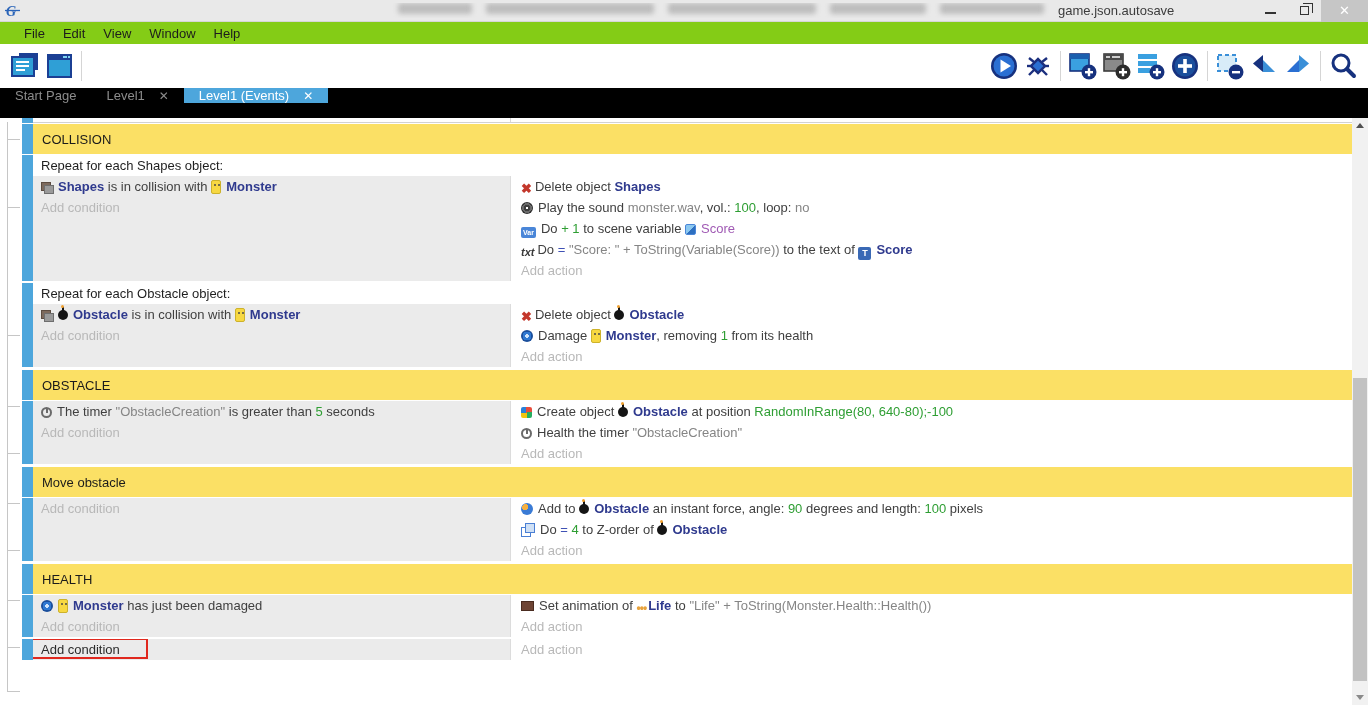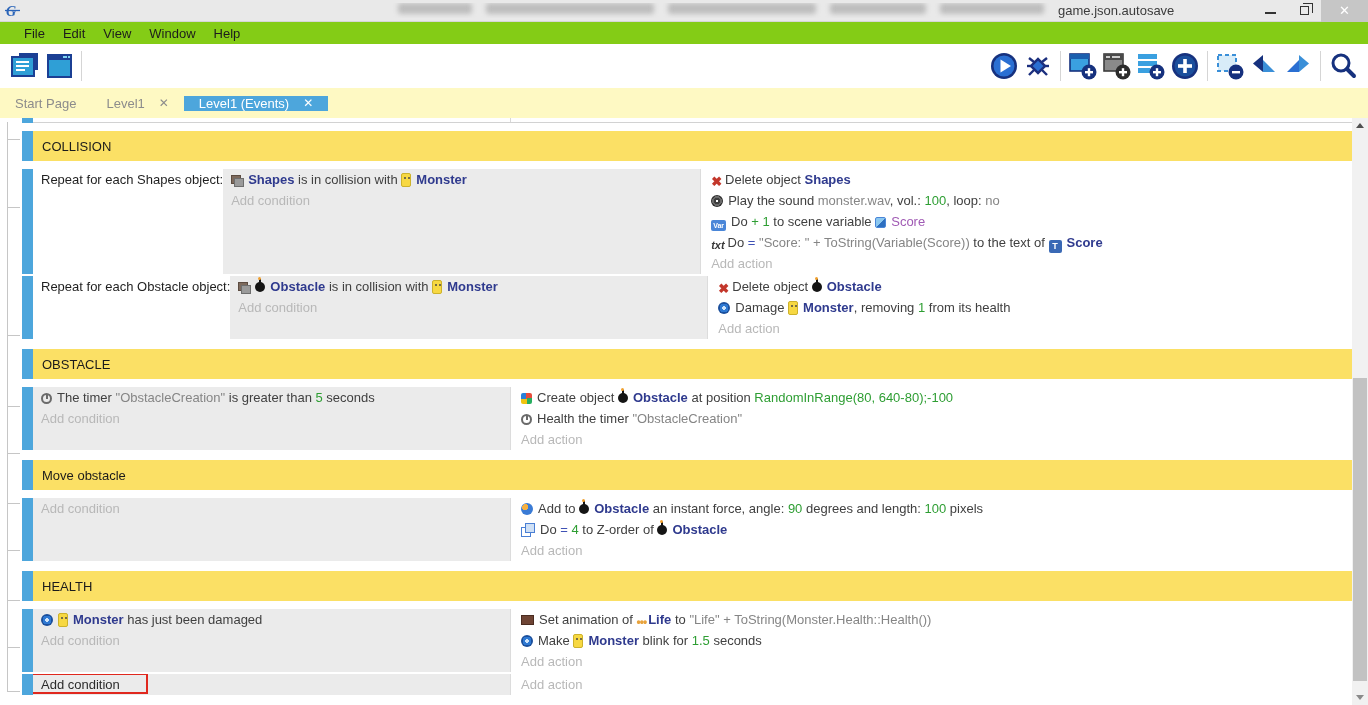--- a/index.html
+++ b/index.html
@@ -23,37 +23,37 @@
   .menubar{height:22px;background:#84cc16;display:flex;align-items:center;padding-left:24px}
   .menu-item{font-size:13px;color:#1c1c1c;padding:0 10px 0 0;margin-right:8px}
 
   
   .toolbar{height:44px;background:#fff;display:flex;align-items:center;padding:0 8px}
   .tbtn{width:34px;height:34px;display:flex;align-items:center;justify-content:center}
   .sep{width:1px;height:30px;background:#d5d5d5;margin:0 5px}
   .tb-right{margin-left:auto;display:flex;align-items:center}
 
   
-  .tabbar{height:30px;background:#fef9c3;display:flex;align-items:center}
+  .tabbar{height:30px;background:#000000;display:flex;align-items:flex-start}
   .tab{display:flex;align-items:center;padding:0 15px;font-size:13px;color:#8c8c8c;white-space:nowrap}
   .tab .closex{margin-left:14px;font-size:12px;color:#8c8c8c}
   .tab.active{background:#4da6dc;color:#fff}
   .tab.active .closex{color:#fff}
 
   
   .sheet{height:587px;background:#fff;position:relative;overflow:hidden}
   .rows{position:absolute;left:0;top:0;right:16px;padding-left:22px}
   .stub{height:5px;border-bottom:1px solid #d2d2d2;display:flex}
   .stub .bar{height:5px}
   .stub-cond{width:478px;border-right:1px solid #d8d8d8}
   .bar{width:11px;background:#4da6dc;flex-shrink:0}
-  .grow{display:flex;height:30px;margin:8px 0}
+  .grow{display:flex;height:30px;margin:1px 0}
   .gbody{flex:1;background:#fbe065;display:flex;align-items:center;padding-left:9px;font-size:13px;color:#1b1b1b}
   .erow{display:flex;border-bottom:2px solid #fff}
-  .emain{flex:1;display:flex;flex-direction:row}
+  .emain{flex:1;display:flex;flex-direction:column}
   .eheader{height:21px;line-height:21px;font-size:13px;color:#1f1f1f;padding-left:8px;background:#fff;white-space:nowrap}
   .ebody{display:flex;align-items:stretch;flex:1}
   .cond-col{width:478px;background:#ebebeb;border-right:1px solid #dcdcdc;flex-shrink:0;overflow:hidden}
   .act-col{flex:1;background:#fff;padding-left:4px;overflow:hidden}
   .line{height:21px;line-height:21px;font-size:13px;white-space:nowrap;padding-left:8px;position:relative;overflow:visible}
   .act-col .line{padding-left:6px}
   .tk-p{color:#404040}
   .tk-o{color:#2f3a8e;font-weight:bold}
   .tk-g{color:#2e9e33}
   .tk-y{color:#858585}
@@ -378,21 +378,20 @@
         <div class="erow">
           <div class="bar"></div>
           <div class="emain">
             <div class="ebody">
               <div class="cond-col">
                 <div class="line"><i class="ic i-hp"></i><i class="ic i-monster"></i><span class="tk-o">Monster</span><span class="tk-p"> has just been damaged</span></div>
                 <div class="line"><span class="tk-h">Add condition</span></div>
               </div>
               <div class="act-col">
                 <div class="line"><i class="ic i-anim"></i><span class="tk-p">Set animation of </span><i class="ic i-dots">•••</i><span class="tk-o">Life</span><span class="tk-p"> to </span><span class="tk-y">"Life" + ToString(Monster.Health::Health())</span></div>
-                <div class="line"><i class="ic i-hp"></i><span class="tk-p">Make </span><i class="ic i-monster"></i><span class="tk-o">Monster</span><span class="tk-p"> blink for </span><span class="tk-g">1.5</span><span class="tk-p"> seconds</span></div>
                 <div class="line"><span class="tk-h">Add action</span></div>
               </div>
             </div>
           </div>
         </div>
         <div class="erow">
           <div class="bar"></div>
           <div class="emain">
             <div class="ebody">
               <div class="cond-col">

